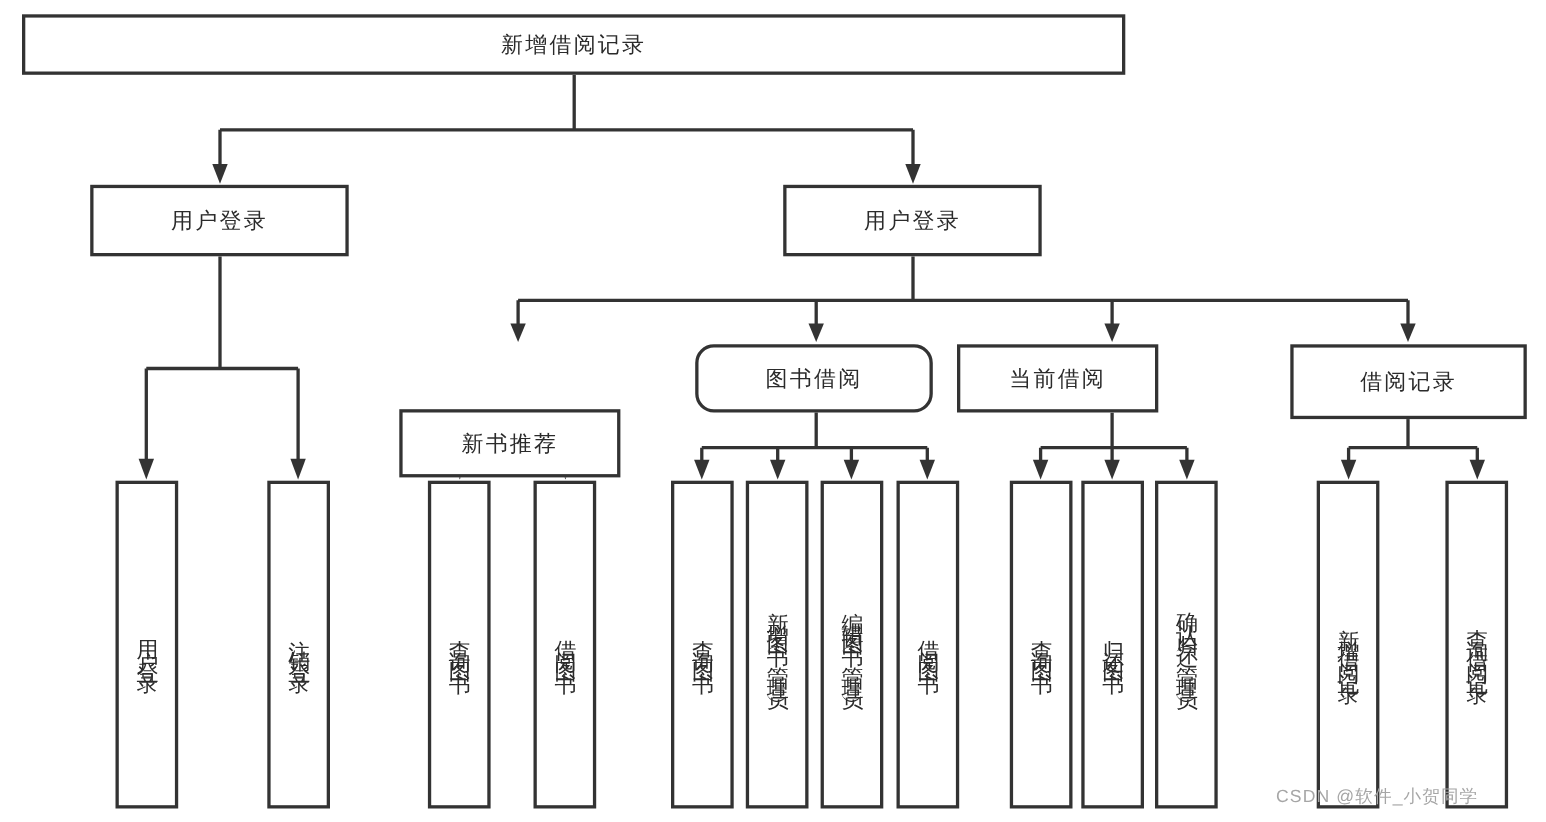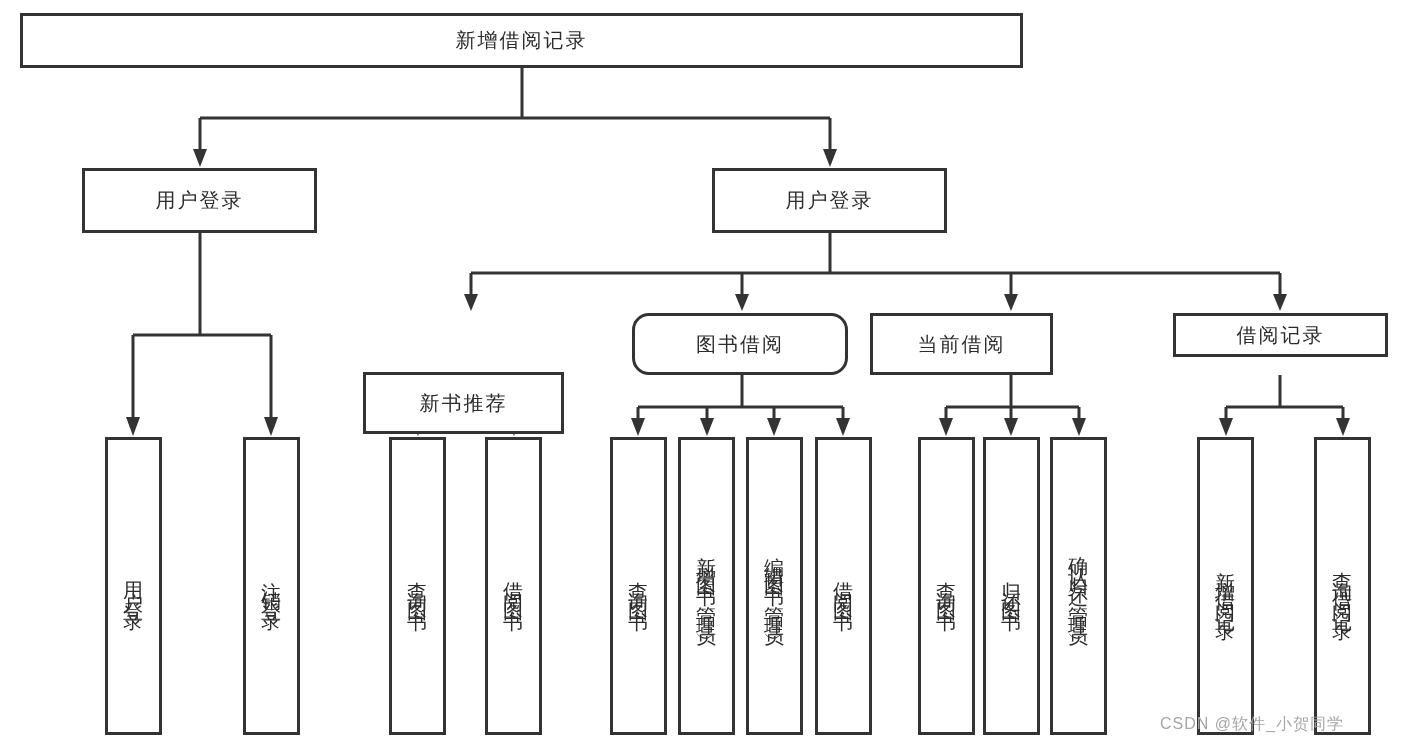--- a/index.html
+++ b/index.html
@@ -71,21 +71,21 @@
 
   <div class="box" style="left:363px;top:324px;width:201px;height:62px;margin-top:48px;">
     <span>新书推荐</span>
   </div>
   <div class="box" style="left:632px;top:313px;width:216px;height:62px;border-radius:17px;">
     <span>图书借阅</span>
   </div>
   <div class="box" style="left:870px;top:313px;width:183px;height:62px;">
     <span>当前借阅</span>
   </div>
-  <div class="box" style="left:1173px;top:313px;width:215px;height:44px;">
+  <div class="box" style="left:1173px;top:313px;width:215px;height:68px;">
     <span>借阅记录</span>
   </div>
 
   <div class="box leaf" style="left:105px;top:437px;width:57px;height:298px;">
     <span class="vtext">用户登录</span>
   </div>
   <div class="box leaf" style="left:243px;top:437px;width:57px;height:298px;">
     <span class="vtext">注销登录</span>
   </div>
 

